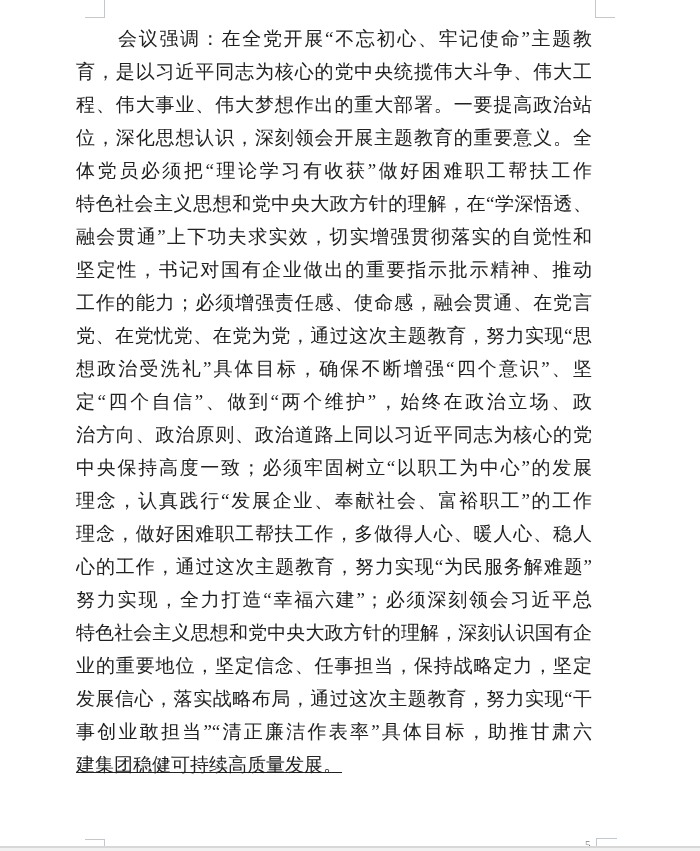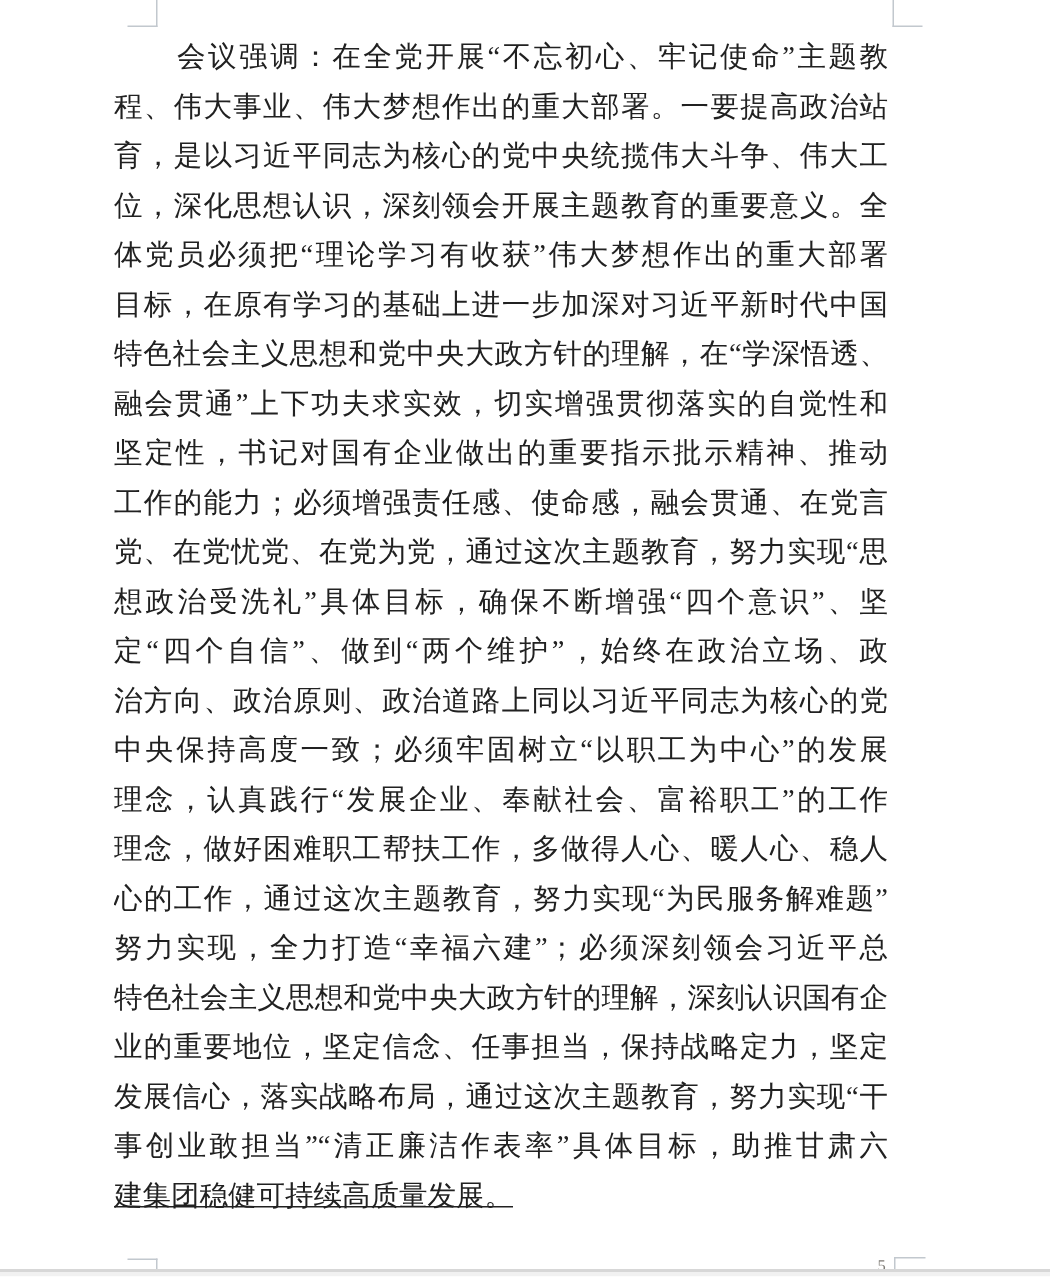--- a/index.html
+++ b/index.html
@@ -78,25 +78,24 @@
 
 <div class="page">
 
   <div class="crop tl"></div>
   <div class="crop tr"></div>
   <div class="crop bl"></div>
   <div class="crop br"></div>
 
   <div class="text-block">
       <div class="doc-line first-line">会议强调：在全党开展“不忘初心、牢记使命”主题教</div>
+      <div class="doc-line">育，是以习近平同志为核心的党中央统揽伟大斗争、伟大工</div>
       <div class="doc-line">程、伟大事业、伟大梦想作出的重大部署。一要提高政治站</div>
-      <div class="doc-line">育，是以习近平同志为核心的党中央统揽伟大斗争、伟大工</div>
       <div class="doc-line">位，深化思想认识，深刻领会开展主题教育的重要意义。全</div>
-      <div class="doc-line">体党员必须把“理论学习有收获”伟大梦想作出的重大部署</div>
-      <div class="doc-line">目标，在原有学习的基础上进一步加深对习近平新时代中国</div>
+      <div class="doc-line">体党员必须把“理论学习有收获”做好困难职工帮扶工作</div>
       <div class="doc-line">特色社会主义思想和党中央大政方针的理解，在“学深悟透、</div>
       <div class="doc-line">融会贯通”上下功夫求实效，切实增强贯彻落实的自觉性和</div>
       <div class="doc-line">坚定性，书记对国有企业做出的重要指示批示精神、推动</div>
       <div class="doc-line">工作的能力；必须增强责任感、使命感，融会贯通、在党言</div>
       <div class="doc-line">党、在党忧党、在党为党，通过这次主题教育，努力实现“思</div>
       <div class="doc-line">想政治受洗礼”具体目标，确保不断增强“四个意识”、坚</div>
       <div class="doc-line">定“四个自信”、做到“两个维护”，始终在政治立场、政</div>
       <div class="doc-line">治方向、政治原则、政治道路上同以习近平同志为核心的党</div>
       <div class="doc-line">中央保持高度一致；必须牢固树立“以职工为中心”的发展</div>
       <div class="doc-line">理念，认真践行“发展企业、奉献社会、富裕职工”的工作</div>

